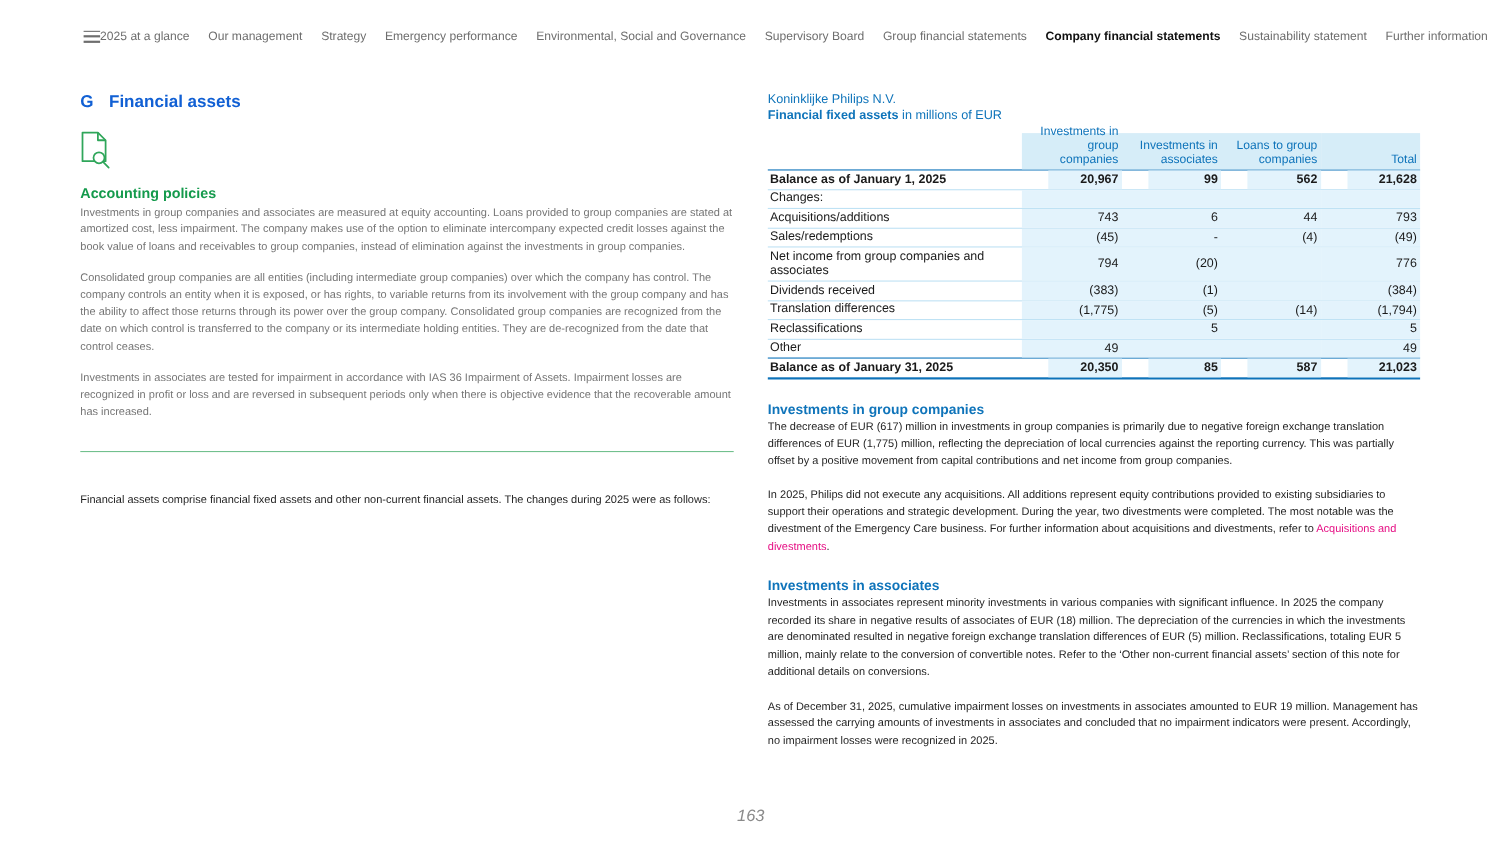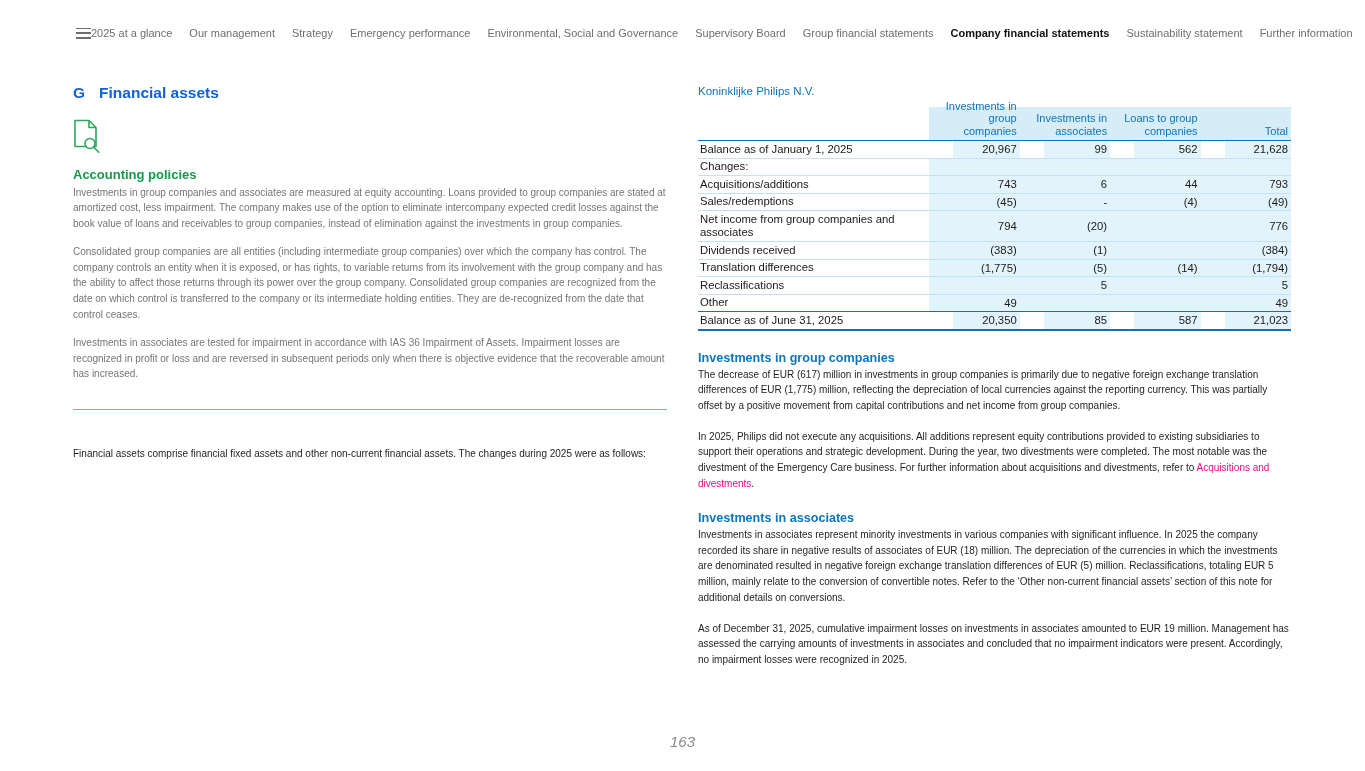--- a/index.html
+++ b/index.html
@@ -35,21 +35,21 @@
   .table-title .b { font-weight:bold; }
   .ftable { margin-top:9px; font-size:11.3px; color:#1a1a1a; }
   .thead { display:flex; height:33px; }
   .tcorner { flex:0 0 39%; }
   .th { flex:1; background:var(--table_header_bg); color:var(--table_blue); font-size:11px; line-height:12.5px;
         display:flex; align-items:flex-end; justify-content:flex-end; text-align:right; padding:2px 3px 3px 6px; }
   .tbody { border-top:1.5px solid var(--border_blue); }
   .trow { display:flex; align-items:center; min-height:15.5px; }
   .trow + .trow { border-top:1px solid var(--row_line_blue); }
   .trow:last-child { border-top:1px solid var(--border_blue); border-bottom:2.5px solid var(--border_blue); }
-  .trow.bold { font-weight:normal;gap:24px; }
+  .trow.bold { font-weight:bold;gap:24px; }
   .rowlabel { flex:0 0 39%; padding:1.5px 8px 1.5px 2px; line-height:13.5px; }
   .val { flex:1; align-self:stretch; background:var(--table_col_bg); display:flex; align-items:center;
          justify-content:flex-end; text-align:right; padding:1.5px 3px 1.5px 6px; }
 
   
   .sec-heading { margin-top:20px; font-size:12.6px; font-weight:bold; color:var(--section_blue); }
   .right-sections .body-text { margin-top:2px; }
   .right-sections .body-text + .body-text { margin-top:15.5px; }
   .link { color:var(--link_pink); cursor:pointer; }
 
@@ -104,20 +104,23 @@
         <p class="body-text gray">Investments in associates are tested for impairment in accordance with IAS 36 Impairment of Assets. Impairment losses are recognized in profit or loss and are reversed in subsequent periods only when there is objective evidence that the recoverable amount has increased.</p>
       </div>
 
     <div class="policies-divider"></div>
 
     <p class="body-text intro-paragraph">Financial assets comprise financial fixed assets and other non-current financial assets. The changes during 2025 were as follows:</p>
   </div>
 
   <div class="right-col">
     <div class="table-company">Koninklijke Philips N.V.</div>
+    <div class="table-title">
+      <span class="b">Financial fixed assets</span><span> in millions of EUR</span>
+    </div>
 
     <div class="ftable">
       <div class="thead">
         <div class="tcorner"></div>
       <div class="tcell th">Investments in group companies</div>
           <div class="tcell th">Investments in associates</div>
           <div class="tcell th">Loans to group companies</div>
           <div class="tcell th">Total</div>
         </div>
       <div class="tbody">
@@ -178,21 +181,21 @@
             <div class="tcell val">5</div>
           </div>
           <div class="trow">
             <div class="tcell rowlabel">Other</div>
             <div class="tcell val">49</div>
             <div class="tcell val"></div>
             <div class="tcell val"></div>
             <div class="tcell val">49</div>
           </div>
           <div class="trow bold">
-            <div class="tcell rowlabel">Balance as of June 31, 2025</div>
+            <div class="tcell rowlabel">Balance as of January 31, 2025</div>
             <div class="tcell val">20,350</div>
             <div class="tcell val">85</div>
             <div class="tcell val">587</div>
             <div class="tcell val">21,023</div>
           </div>
         </div>
     </div>
 
     <div class="right-sections">
         <div class="sec-heading">Investments in group companies</div>

